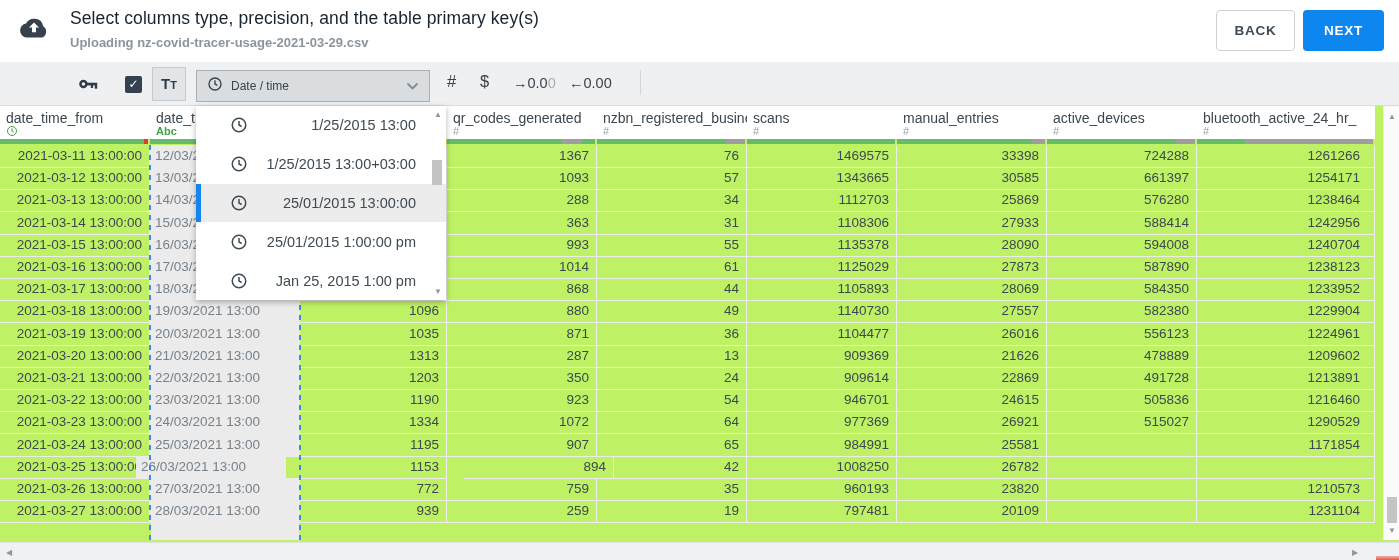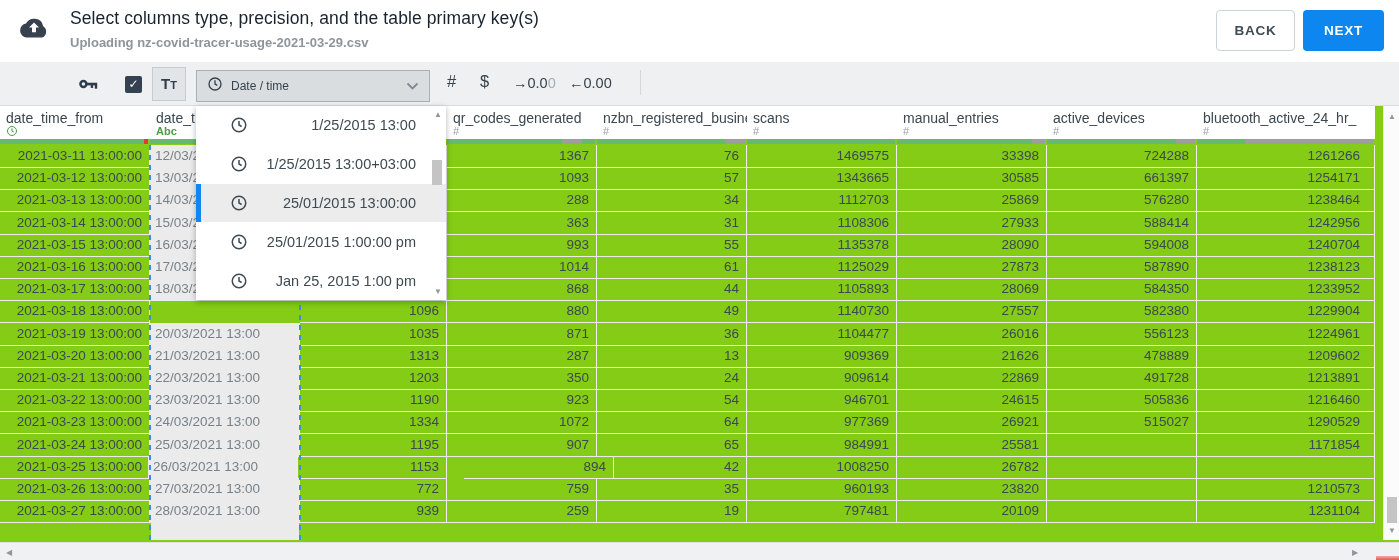--- a/index.html
+++ b/index.html
@@ -29,21 +29,21 @@
   .tb-tt .small { font-size:11px; }
   .tb-dd { position:absolute; left:196px; top:70px; width:234px; height:32px; background:#d9dde0;
            border:1px solid #a8b0b6; display:flex; align-items:center; padding:0 10px; cursor:pointer; }
   .tb-dd .lbl { font-size:12px; color:#37434d; margin-left:8px; flex:1; }
   .tb-sym { position:absolute; top:72px; font-size:16.5px; color:#37434d; cursor:pointer; }
   .tb-dec { position:absolute; top:75px; font-size:14.5px; color:#37434d; cursor:pointer; }
   .tb-dec .fade { color:#a6adb3; }
   .tb-divider { position:absolute; left:640px; top:70px; width:1px; height:25px; background:#d4d7d9; }
 
   
-  .grid { position:absolute; left:0; top:106px; width:1399px; height:436px; background:#84cc16; overflow:hidden; }
+  .grid { position:absolute; left:0; top:106px; width:1399px; height:436px; background:#bef264; overflow:hidden; }
   .gcol-header { position:absolute; top:0; height:33px; background:#fff; overflow:hidden; cursor:pointer; }
   .gcol-name { position:absolute; left:6px; top:4px; font-size:14px; color:#3b474f; white-space:nowrap; }
   .gcol-glyph { position:absolute; left:6px; top:19px; font-size:11px; font-weight:bold; }
   .glyph-abc { color:#43a047; }
   .glyph-num { color:#9aa1a7; font-weight:normal; }
   .gcol-bar { position:absolute; top:33px; height:5px; display:flex; }
   .gcol-bar span { height:5px; display:block; }
   .grow { position:absolute; left:0; height:23px; }
   .gcell { position:absolute; top:0; height:23px; font-size:13.5px; color:#3d4850; line-height:22px;
            border-bottom:1px solid #ececec; border-right:1px solid #ececec; white-space:nowrap; overflow:hidden; }
@@ -280,20 +280,21 @@
           <div class="gcell r" style="left: 300px; width: 147px;"></div>
           <div class="gcell r" style="left: 447px; width: 150px;">868</div>
           <div class="gcell r" style="left: 597px; width: 150px;">44</div>
           <div class="gcell r" style="left: 747px; width: 150px;">1105893</div>
           <div class="gcell r" style="left: 897px; width: 150px;">28069</div>
           <div class="gcell r" style="left: 1047px; width: 150px;">584350</div>
           <div class="gcell r lastcol" style="left: 1197px; width: 178px;">1233952</div>
         </div>
         <div class="grow" style="top: 194.4px; width: 1375px;">
           <div class="gcell r" style="left: 0px; width: 150px;">2021-03-18 13:00:00</div>
+          <div class="gcell l selcol" style="left: 150px; width: 150px;">19/03/2021 13:00</div>
           <div class="gcell r" style="left: 300px; width: 147px;">1096</div>
           <div class="gcell r" style="left: 447px; width: 150px;">880</div>
           <div class="gcell r" style="left: 597px; width: 150px;">49</div>
           <div class="gcell r" style="left: 747px; width: 150px; text-align: right;">1140730</div>
           <div class="gcell r" style="left: 897px; width: 150px;">27557</div>
           <div class="gcell r" style="left: 1047px; width: 150px;">582380</div>
           <div class="gcell r lastcol" style="left: 1197px; width: 178px;">1229904</div>
         </div>
         <div class="grow" style="top: 216.6px; width: 1375px;">
           <div class="gcell r" style="left: 0px; width: 150px;">2021-03-19 13:00:00</div>
@@ -356,21 +357,21 @@
           <div class="gcell r" style="left: 300px; width: 147px;">1195</div>
           <div class="gcell r" style="left: 447px; width: 150px;">907</div>
           <div class="gcell r" style="left: 597px; width: 150px;">65</div>
           <div class="gcell r" style="left: 747px; width: 150px;">984991</div>
           <div class="gcell r" style="left: 897px; width: 150px;">25581</div>
           <div class="gcell r" style="left: 1047px; width: 150px;"></div>
           <div class="gcell r lastcol" style="left: 1197px; width: 178px;">1171854</div>
         </div>
         <div class="grow" style="top: 349.8px; width: 1375px;">
           <div class="gcell r" style="left: 0px; width: 150px;">2021-03-25 13:00:00</div>
-          <div class="gcell l selcol" style="left: 148px; width: 150px;">26/03/2021 13:00</div>
+          <div class="gcell l selcol" style="left: 136px; width: 150px;">26/03/2021 13:00</div>
           <div class="gcell r" style="left: 300px; width: 147px;">1153</div>
           <div class="gcell r" style="left: 464px; width: 150px;">894</div>
           <div class="gcell r" style="left: 597px; width: 150px;">42</div>
           <div class="gcell r" style="left: 747px; width: 150px;">1008250</div>
           <div class="gcell r" style="left: 897px; width: 150px;">26782</div>
           <div class="gcell r" style="left: 1047px; width: 150px;"></div>
           <div class="gcell r lastcol" style="left: 1197px; width: 178px;"></div>
         </div>
         <div class="grow" style="top: 372px; width: 1137px;">
           <div class="gcell r" style="left: 0px; width: 150px;">2021-03-26 13:00:00</div>

